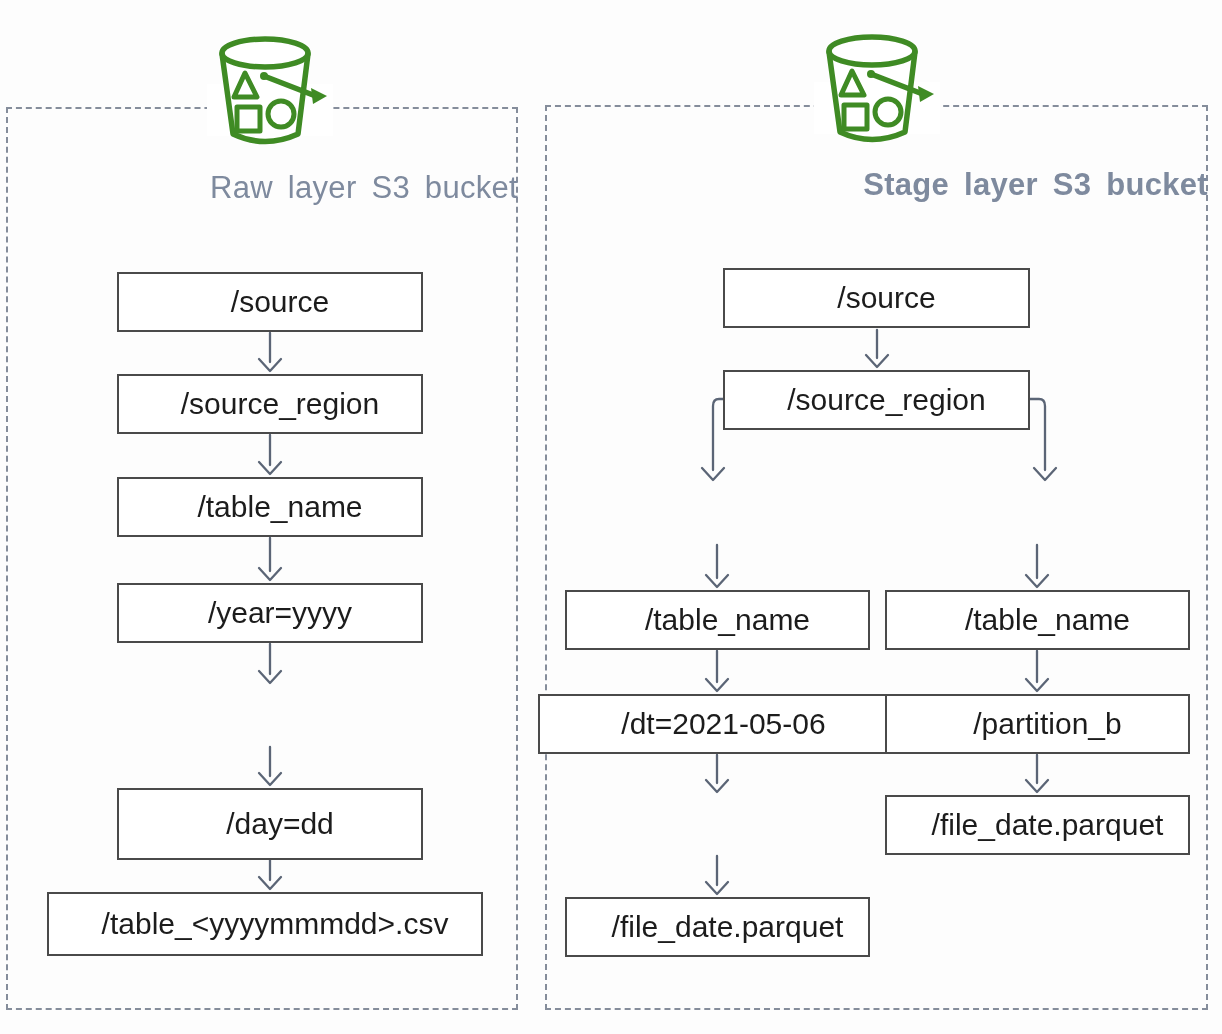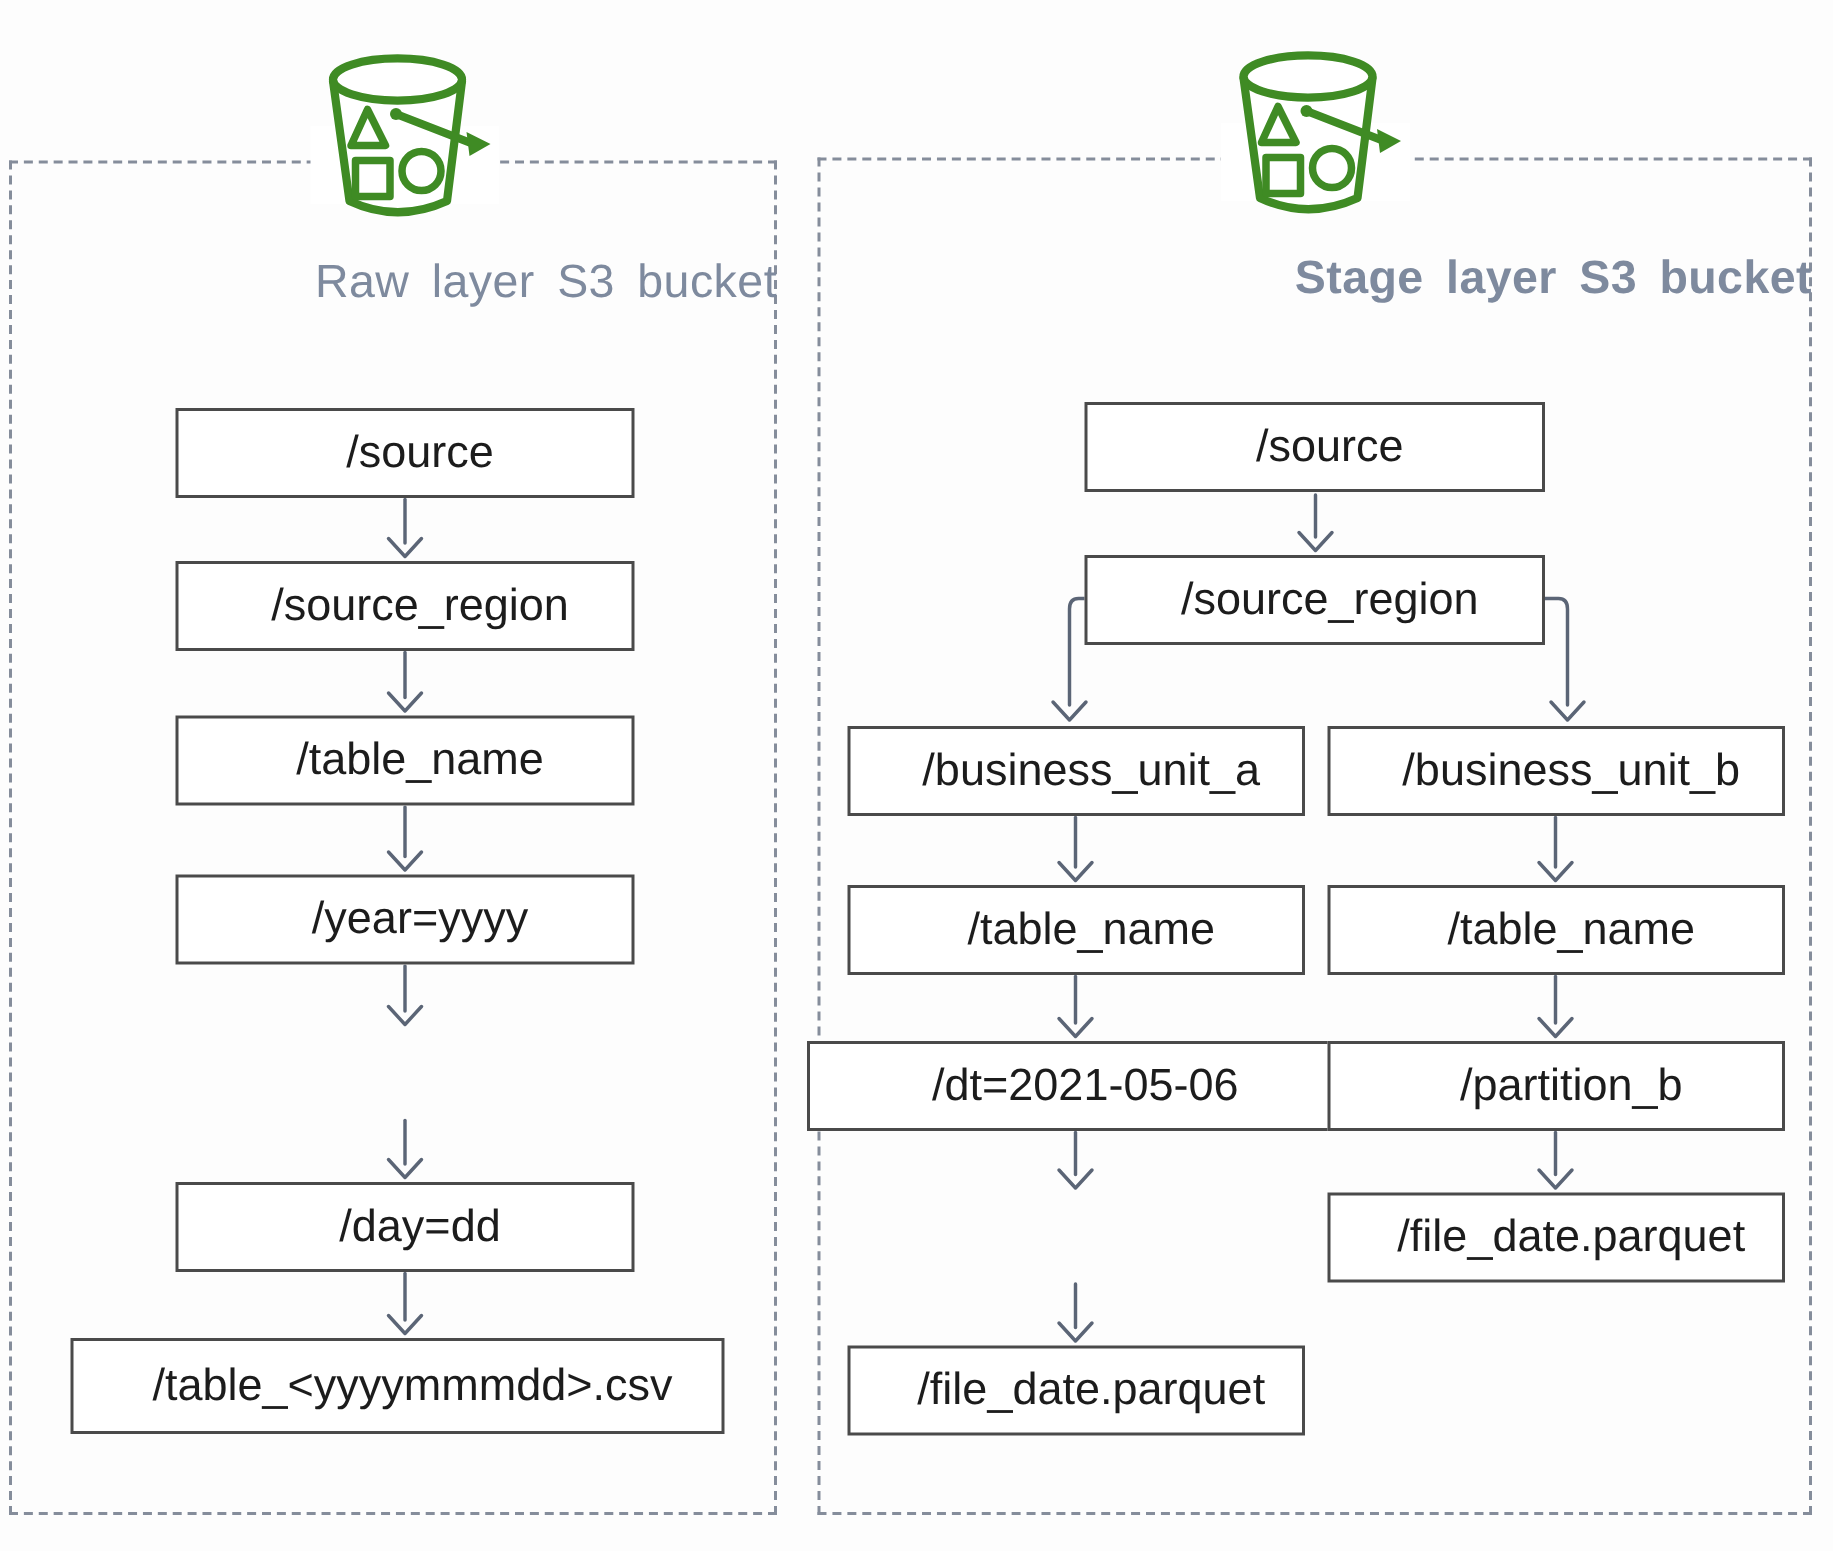--- a/index.html
+++ b/index.html
@@ -139,28 +139,26 @@
     <g class="arrow">
       <line x1="1037" y1="755" x2="1037" y2="783"></line>
         <polyline points="1026,780 1037,792 1048,780"></polyline>
       </g>
   </svg>
 
   <div class="node" style="left:117px;top:272px;width:306px;height:60px">/source</div>
   <div class="node" style="left:117px;top:374px;width:306px;height:60px">/source_region</div>
   <div class="node" style="left:117px;top:477px;width:306px;height:60px">/table_name</div>
   <div class="node" style="left:117px;top:583px;width:306px;height:60px">/year=yyyy</div>
-  <div class="node" style="left:117px;top:788px;width:306px;height:60px">/day=dd</div>
+  <div class="node" style="left:117px;top:788px;width:306px;height:72px">/day=dd</div>
   <div class="node" style="left:47px;top:892px;width:436px;height:64px">/table_&lt;yyyymmmdd&gt;.csv</div>
 
   <div class="node" style="left:723px;top:268px;width:307px;height:60px">/source</div>
   <div class="node" style="left:723px;top:370px;width:307px;height:60px">/source_region</div>
 
-  <div class="node" style="left:565px;top:484px;width:305px;height:60px">/business_unit_a</div>
-  <div class="node" style="left:885px;top:484px;width:305px;height:60px">/business_unit_b</div>
 
   <div class="node" style="left:565px;top:590px;width:305px;height:60px">/table_name</div>
   <div class="node" style="left:885px;top:590px;width:305px;height:60px">/table_name</div>
 
   <div class="node" style="left:538px;top:694px;width:351px;height:60px">/dt=2021-05-06</div>
   <div class="node" style="left:885px;top:694px;width:305px;height:60px">/partition_b</div>
 
   <div class="node" style="left:885px;top:795px;width:305px;height:60px">/file_date.parquet</div>
 
   <div class="node" style="left:565px;top:897px;width:305px;height:60px">/file_date.parquet</div>

